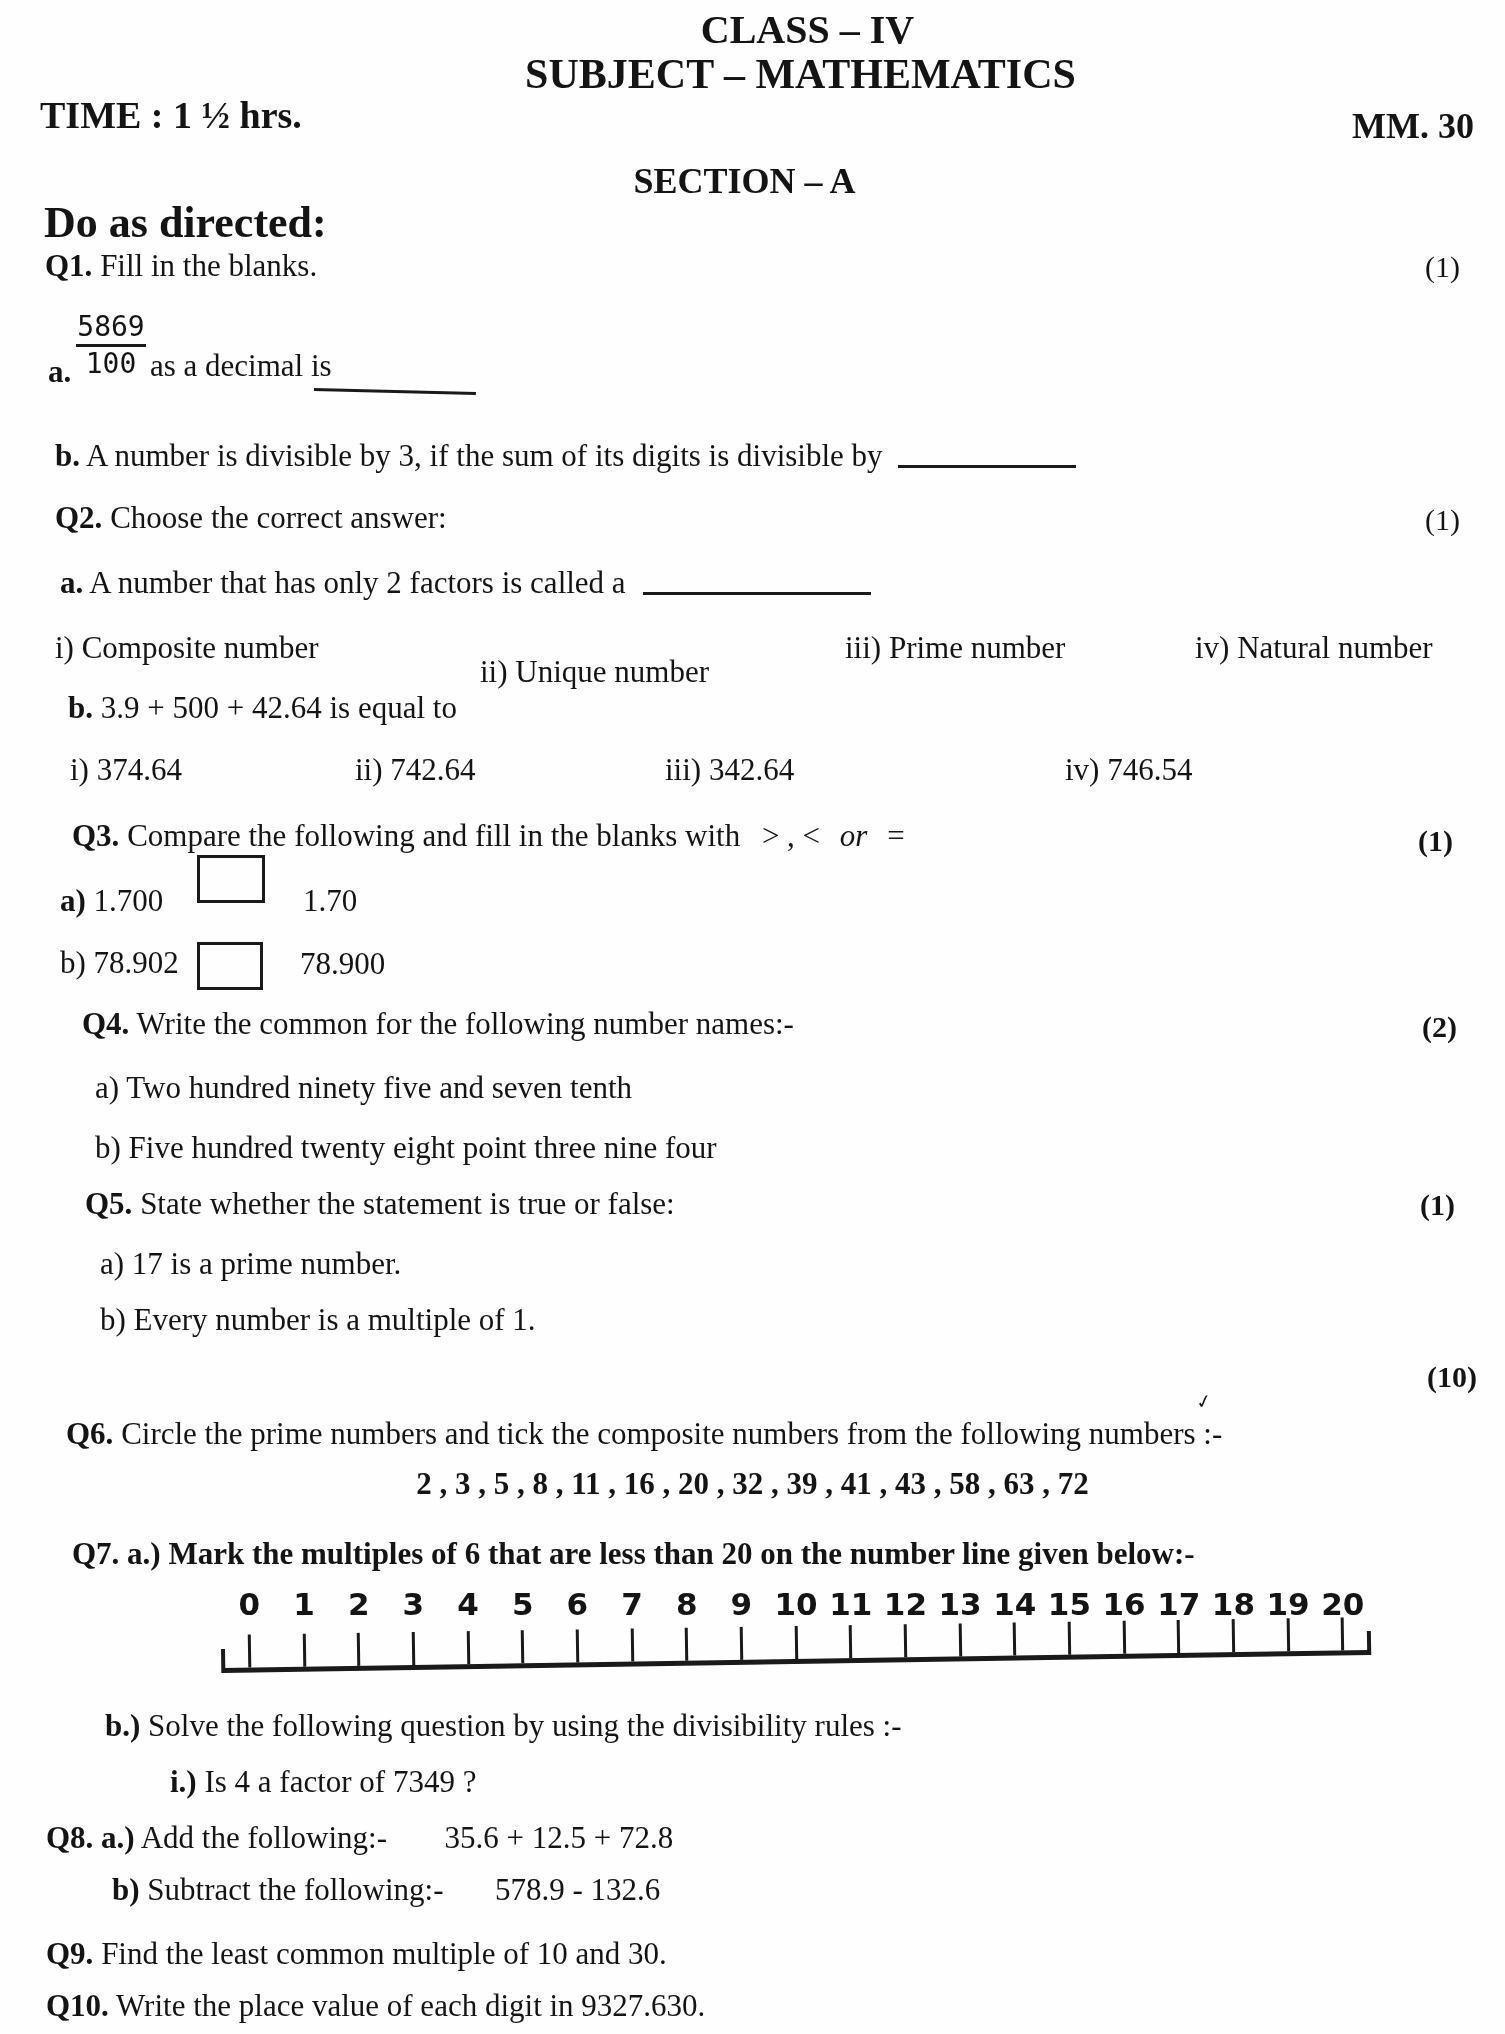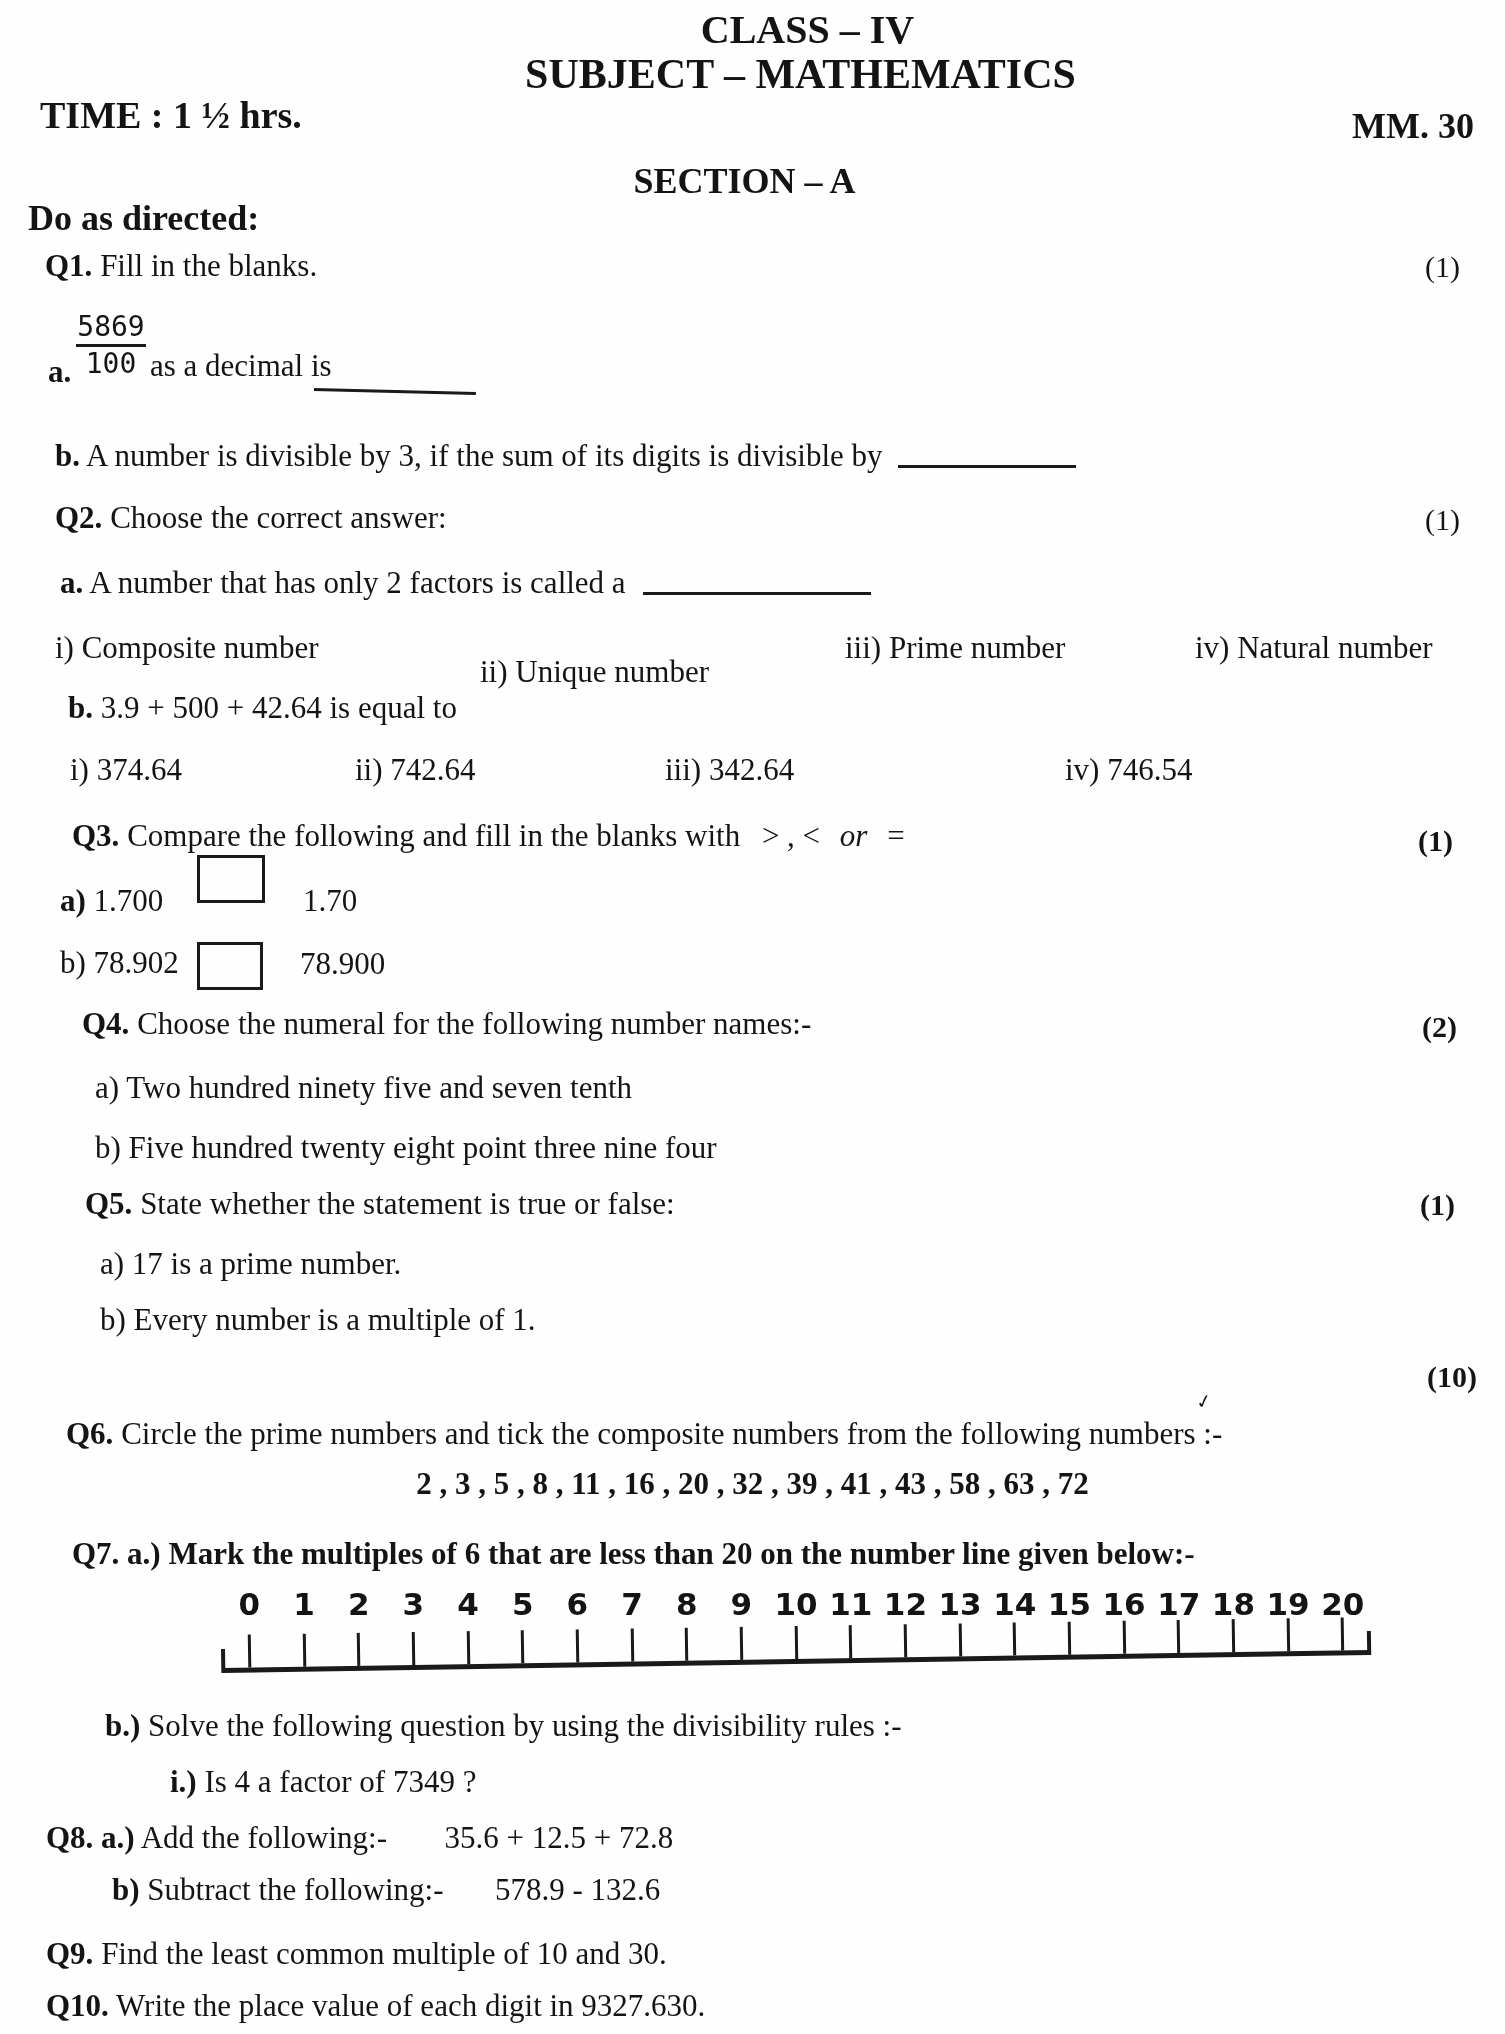--- a/index.html
+++ b/index.html
@@ -44,21 +44,21 @@
     <span class="shift" style="left:55px;">CLASS – IV</span>
   </div>
   <div class="center-line b" style="top:50px; font-size:42px;">
     <span class="shift" style="left:48px;">SUBJECT – MATHEMATICS</span>
   </div>
   <div class="line b" style="left:40px; top:94px; font-size:38px;">TIME : 1 ½ hrs.</div>
   <div class="line b" style="left:1352px; top:106px; font-size:36px;">MM. 30</div>
   <div class="center-line b" style="top:160px; font-size:36px;">
     <span class="shift" style="left:-8px;">SECTION – A</span>
   </div>
-  <div class="line b" style="left:28px; top:198px; font-size:36px;">Do as directed:</div>
+  <div class="line b" style="left:44px; top:198px; font-size:44px;">Do as directed:</div>
 
   <div class="line" style="left:45px; top:248px;">
     <span class="b">Q1.</span>
     <span>Fill in the blanks.</span>
   </div>
   <div class="mark" style="right:45px; top:250px;">(1)</div>
 
   <div style="position:absolute; left:48px; top:310px; height:96px; width:600px;">
     <span class="line b" style="left:0; top:44px;">a.</span>
     <div class="frac" style="left:28px; top:2px; width:70px;">
@@ -129,21 +129,21 @@
     <span class="line" style="left:60px; top:17px;">
       <span>b)</span>
       <span>78.902</span>
     </span>
     <span class="ansbox" style="left:197px; top:14px; width:60px; height:42px;"></span>
     <span class="line" style="left:300px; top:18px;">78.900</span>
   </div>
 
   <div class="line" style="left:82px; top:1006px;">
     <span class="b">Q4.</span>
-    <span>Choose the numeral for the following number names:-</span>
+    <span>Write the common for the following number names:-</span>
   </div>
   <div class="mark bold" style="right:48px; top:1010px;">(2)</div>
 
   <div class="line" style="left:95px; top:1070px;">
     <span>a)</span>
     <span>Two hundred ninety five and seven tenth</span>
   </div>
   <div class="line" style="left:95px; top:1130px;">
     <span>b)</span>
     <span>Five hundred twenty eight point three nine four</span>

